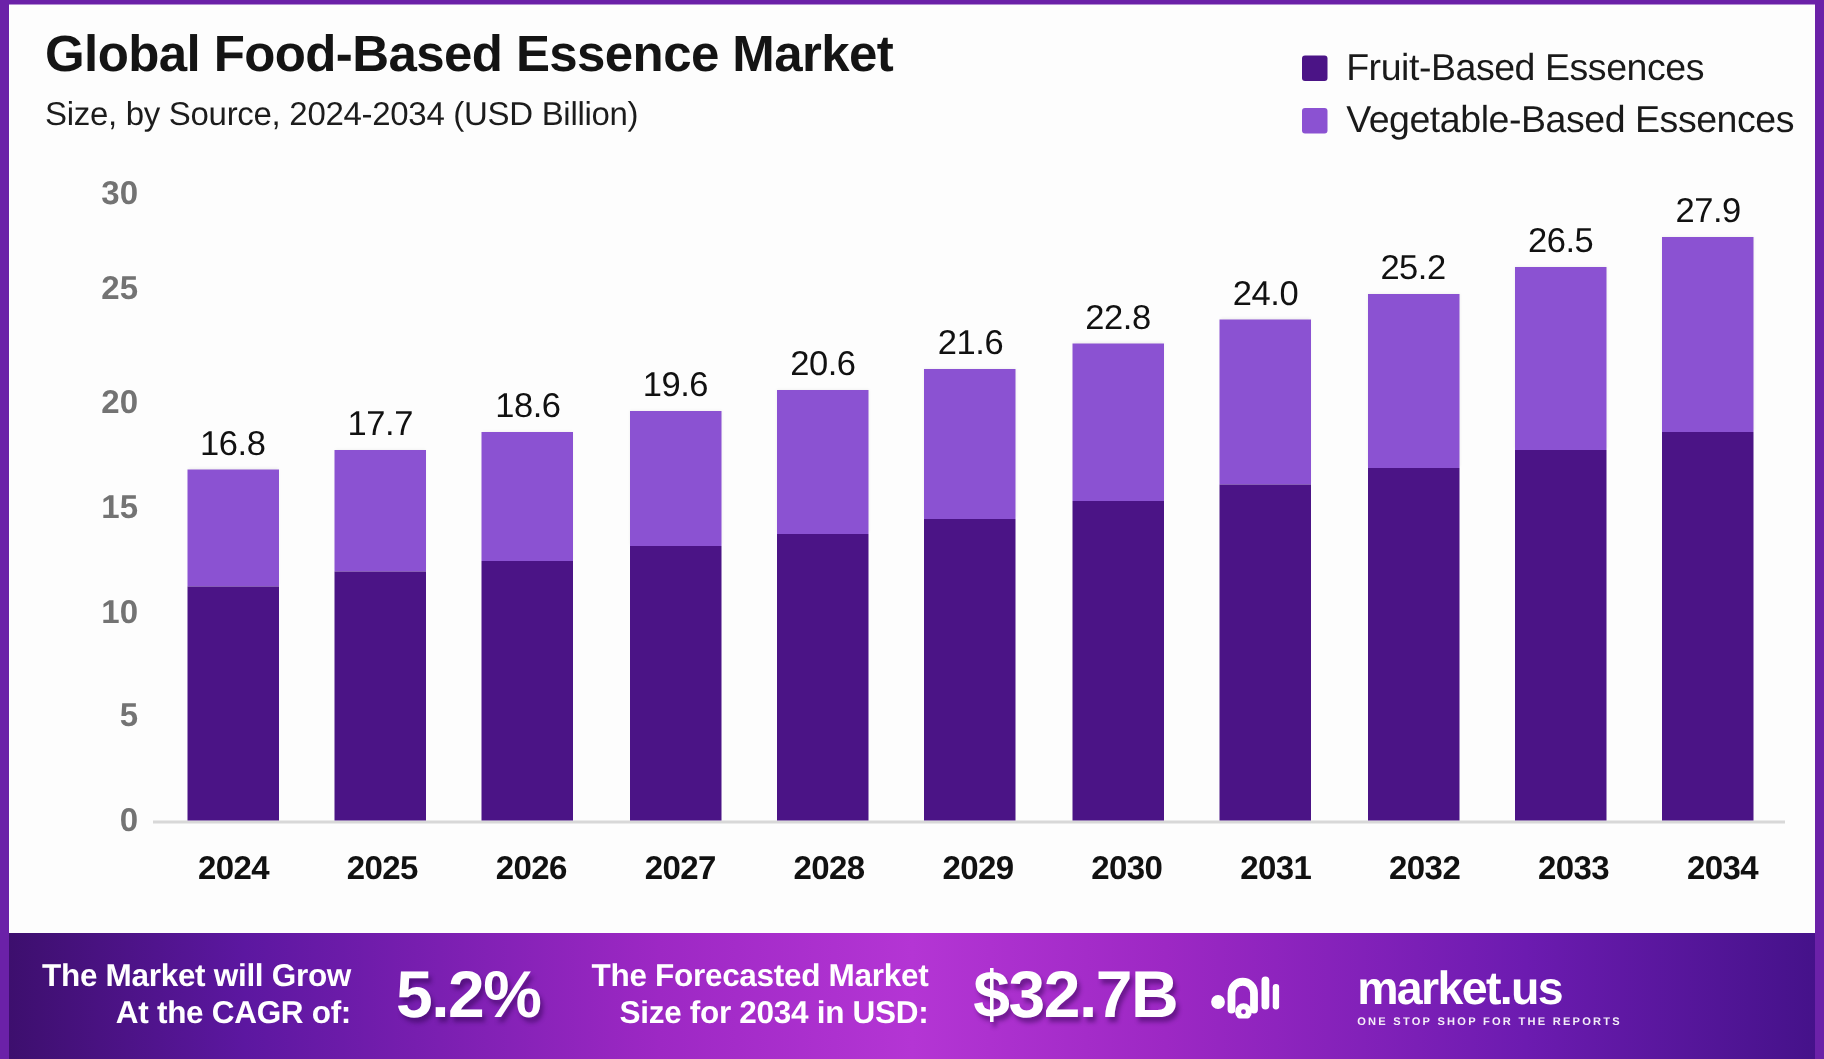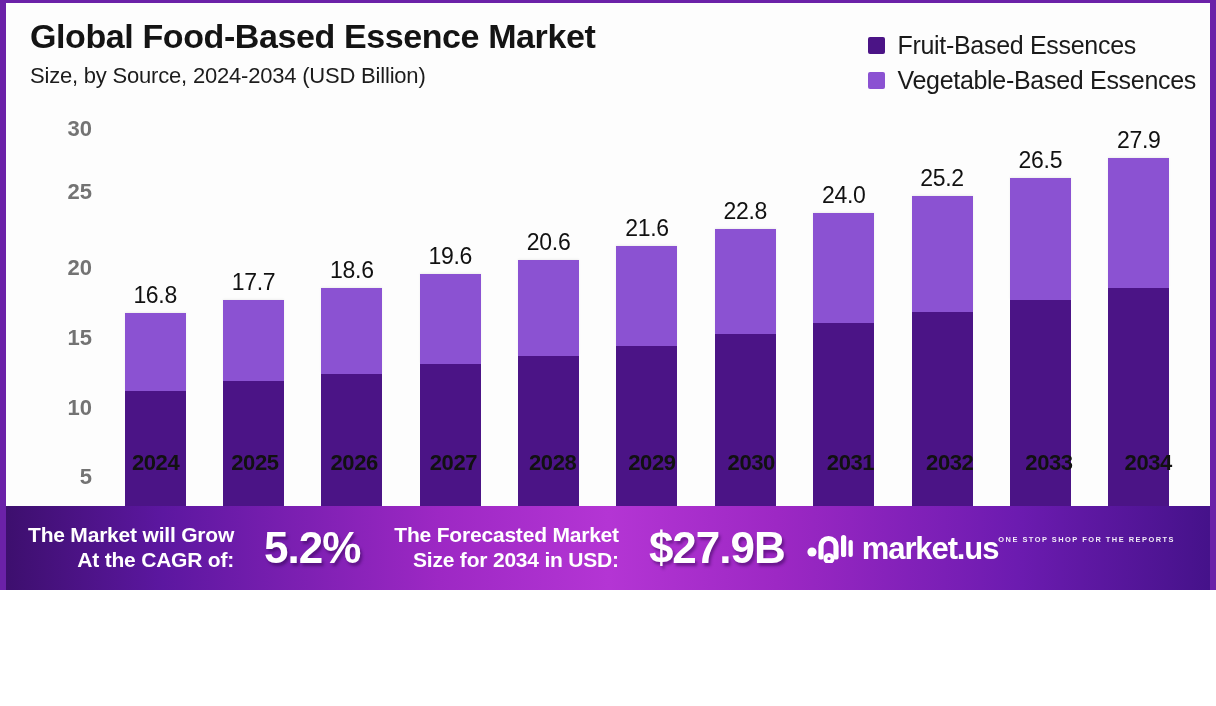--- a/index.html
+++ b/index.html
@@ -5,21 +5,21 @@
 <style>
   * { margin:0; padding:0; box-sizing:border-box; }
   html,body { width:1216px; height:706px; }
   body {
     font-family:"Liberation Sans", sans-serif;
     background:#ffffff;
     overflow:hidden;
   }
   #infographic {
     position:relative;
-    width:1216px; height:590px;
+    width:1216px; height:706px;
     background:#fdfdfd;
     border-left:6px solid #6b21a8;
     border-right:6px solid #6b21a8;
     border-top:3px solid #6b21a8;
     display:flex; flex-direction:column;
   }
 
   
   .header {
     position:relative;
@@ -176,21 +176,21 @@
     letter-spacing:-1px;
     white-space:nowrap;
     text-shadow:2px 3px 3px rgba(40,0,70,0.45);
   }
   .b-gap-sm { width:22px; }
   .b-gap-md { width:30px; }
   .b-gap-lg { width:34px; }
 
   .logo-wrap { display:flex; align-items:center; gap:9px; }
   .logo-mark { flex:0 0 auto; }
-  .logo-text-wrap { display:flex; flex-direction:row; line-height:1; }
+  .logo-text-wrap { display:flex; flex-direction:column; line-height:1;margin-left:43px; }
   .logo-word {
     color:#ffffff;
     font-size:31px;
     font-weight:bold;
     letter-spacing:-1.1px;
   }
   .logo-tag {
     color:#ffffff;
     font-size:7.4px;
     font-weight:bold;
@@ -335,21 +335,21 @@
       <span>At the CAGR of:</span>
     </div>
     <div class="b-gap-md"></div>
     <div class="banner-stat">5.2%</div>
     <div class="b-gap-lg"></div>
     <div class="banner-text">
       <span>The Forecasted Market</span><br>
       <span>Size for 2034 in USD:</span>
     </div>
     <div class="b-gap-md"></div>
-    <div class="banner-stat">$27.9B</div>
+    <div class="banner-stat">$32.7B</div>
     <div class="b-gap-sm"></div>
 
     <div class="logo-wrap">
       <span class="logo-mark">
         <svg width="46" height="34" viewBox="0 0 46 34" aria-hidden="true">
           <circle cx="5" cy="23" r="4.6" fill="#ffffff"></circle>
           <path d="M14 28 L14 17 A7.5 7.5 0 0 1 29 17 L29 28" fill="none" stroke="#ffffff" stroke-width="5.2" stroke-linecap="round"></path>
           <circle cx="22" cy="29.5" r="3.6" fill="none" stroke="#ffffff" stroke-width="4"></circle>
           <rect x="34" y="6" width="5.2" height="22" rx="2.6" fill="#ffffff"></rect>
           <rect x="41.5" y="11" width="4.3" height="17" rx="2.1" fill="#ffffff"></rect>

